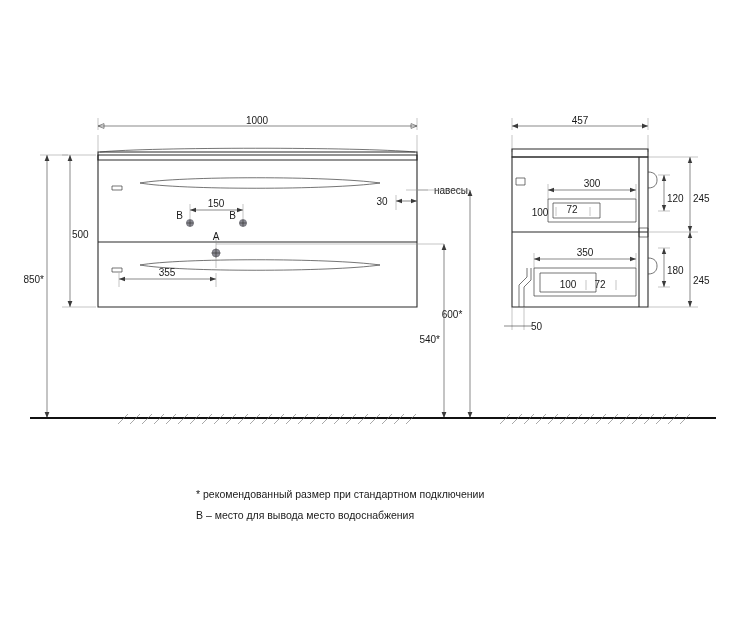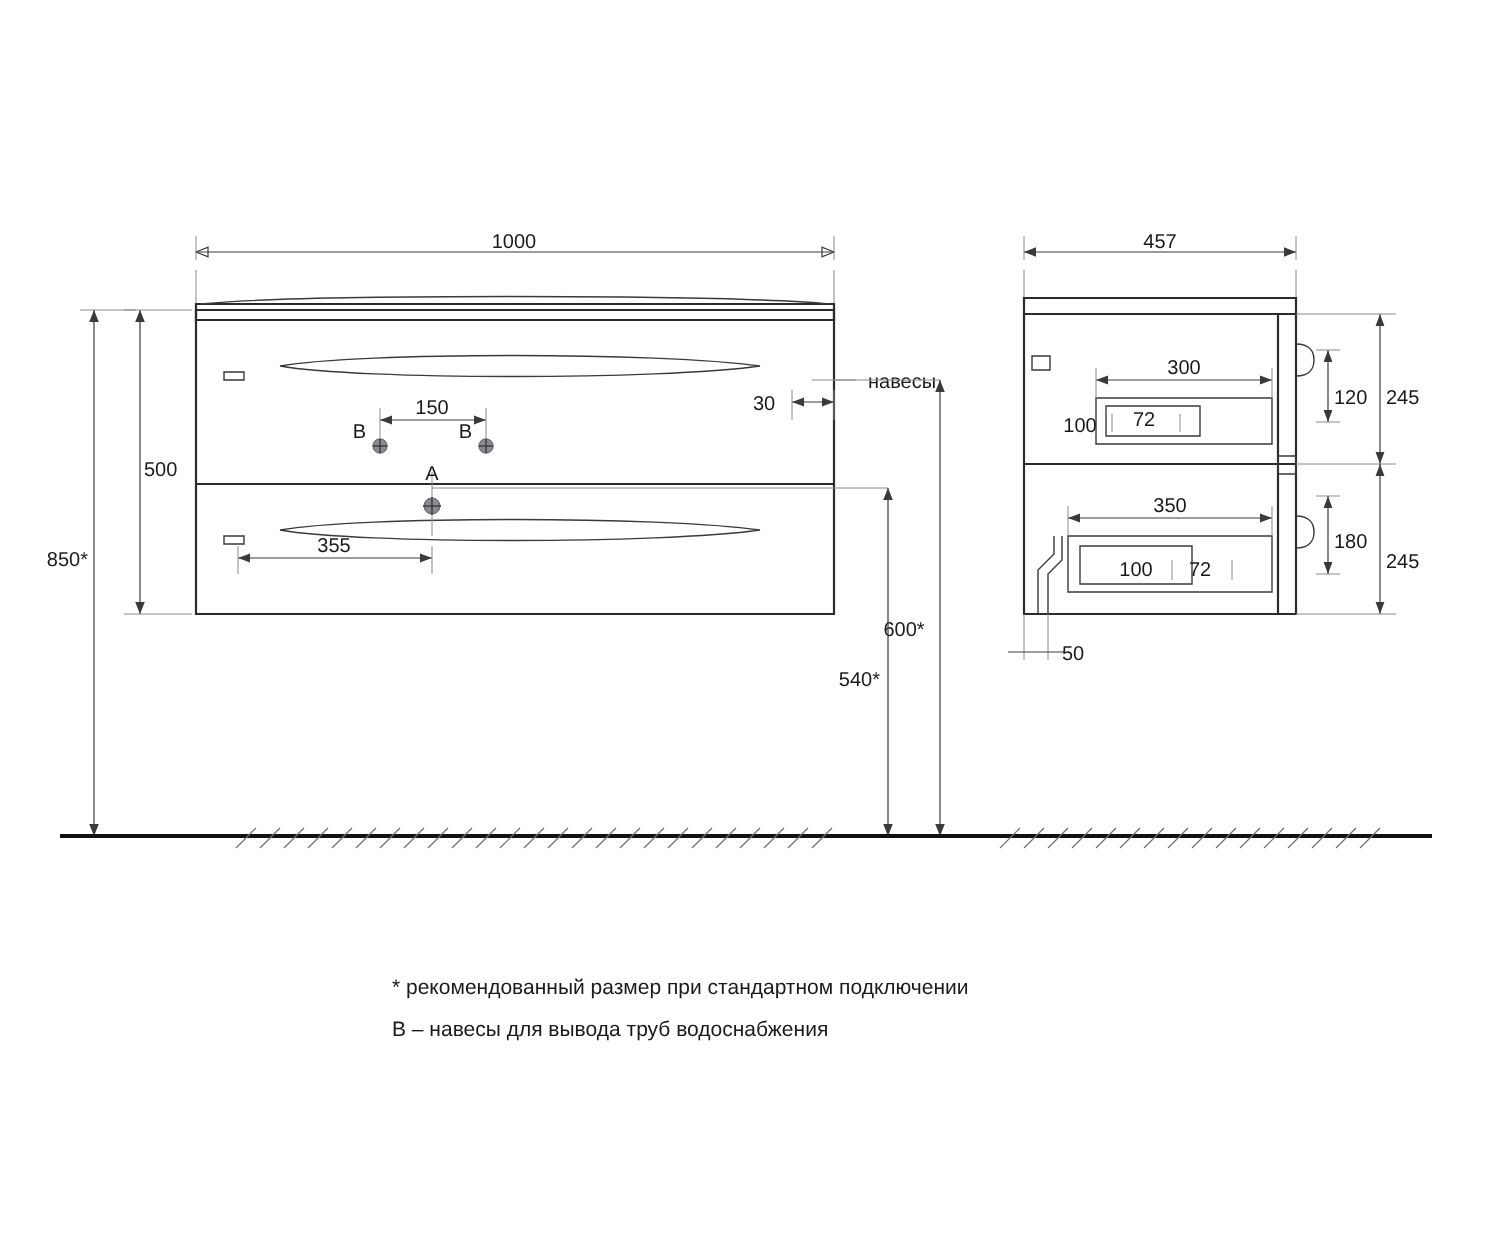--- a/index.html
+++ b/index.html
@@ -331,16 +331,16 @@
         <line class="hatch" x1="644" y1="424" x2="654" y2="414"></line>
         <line class="hatch" x1="656" y1="424" x2="666" y2="414"></line>
         <line class="hatch" x1="668" y1="424" x2="678" y2="414"></line>
         <line class="hatch" x1="680" y1="424" x2="690" y2="414"></line>
       </g>
     </g>
   </svg>
 
   <div class="notes">
     <div class="line">* рекомендованный размер при стандартном подключении</div>
-    <div class="line">B – навесы для вывода труб водоснабжения</div>
+    <div class="line">B – место для вывода место водоснабжения</div>
   </div>
 
 </div>
 
 </body></html>

